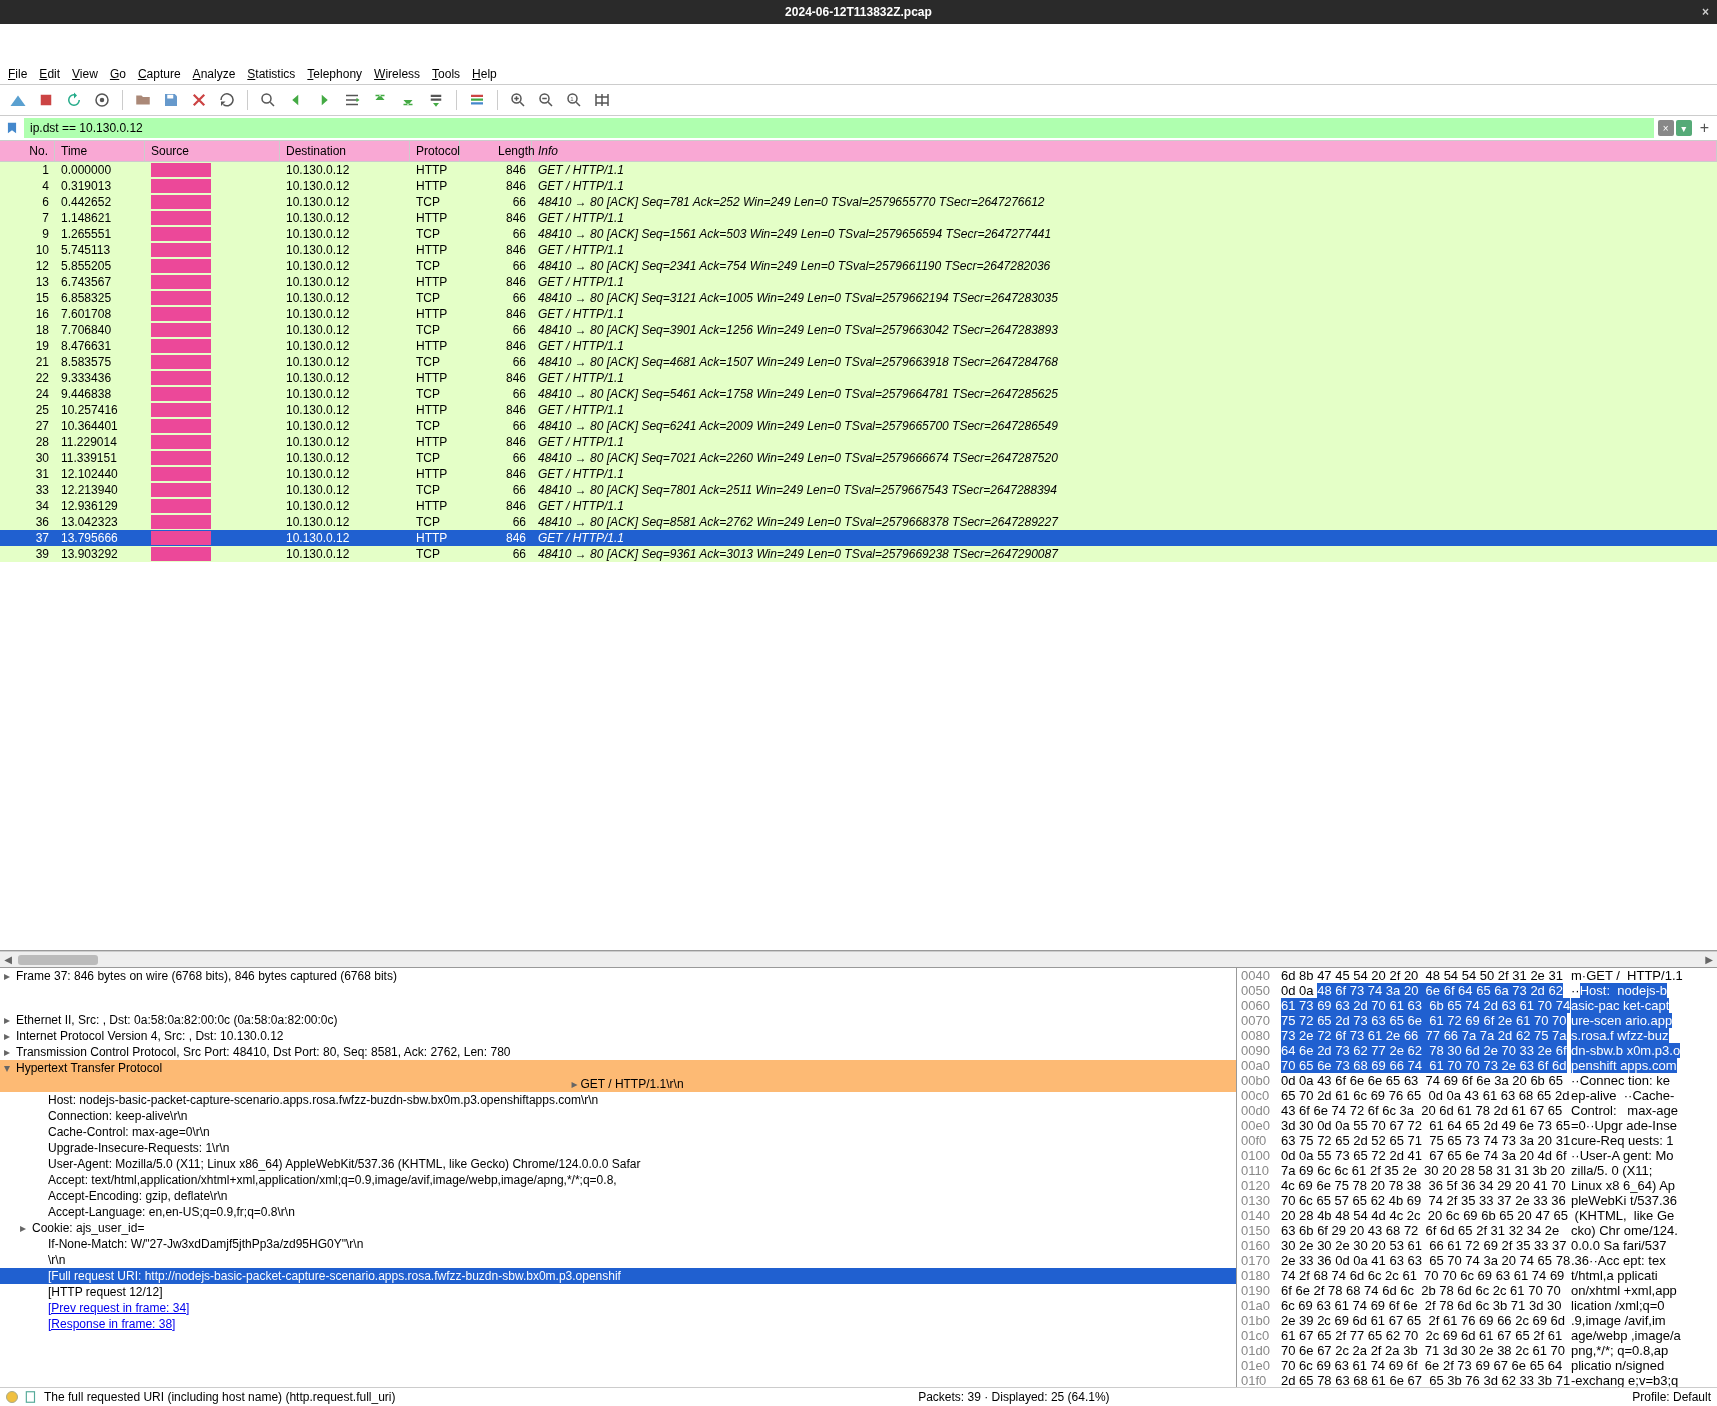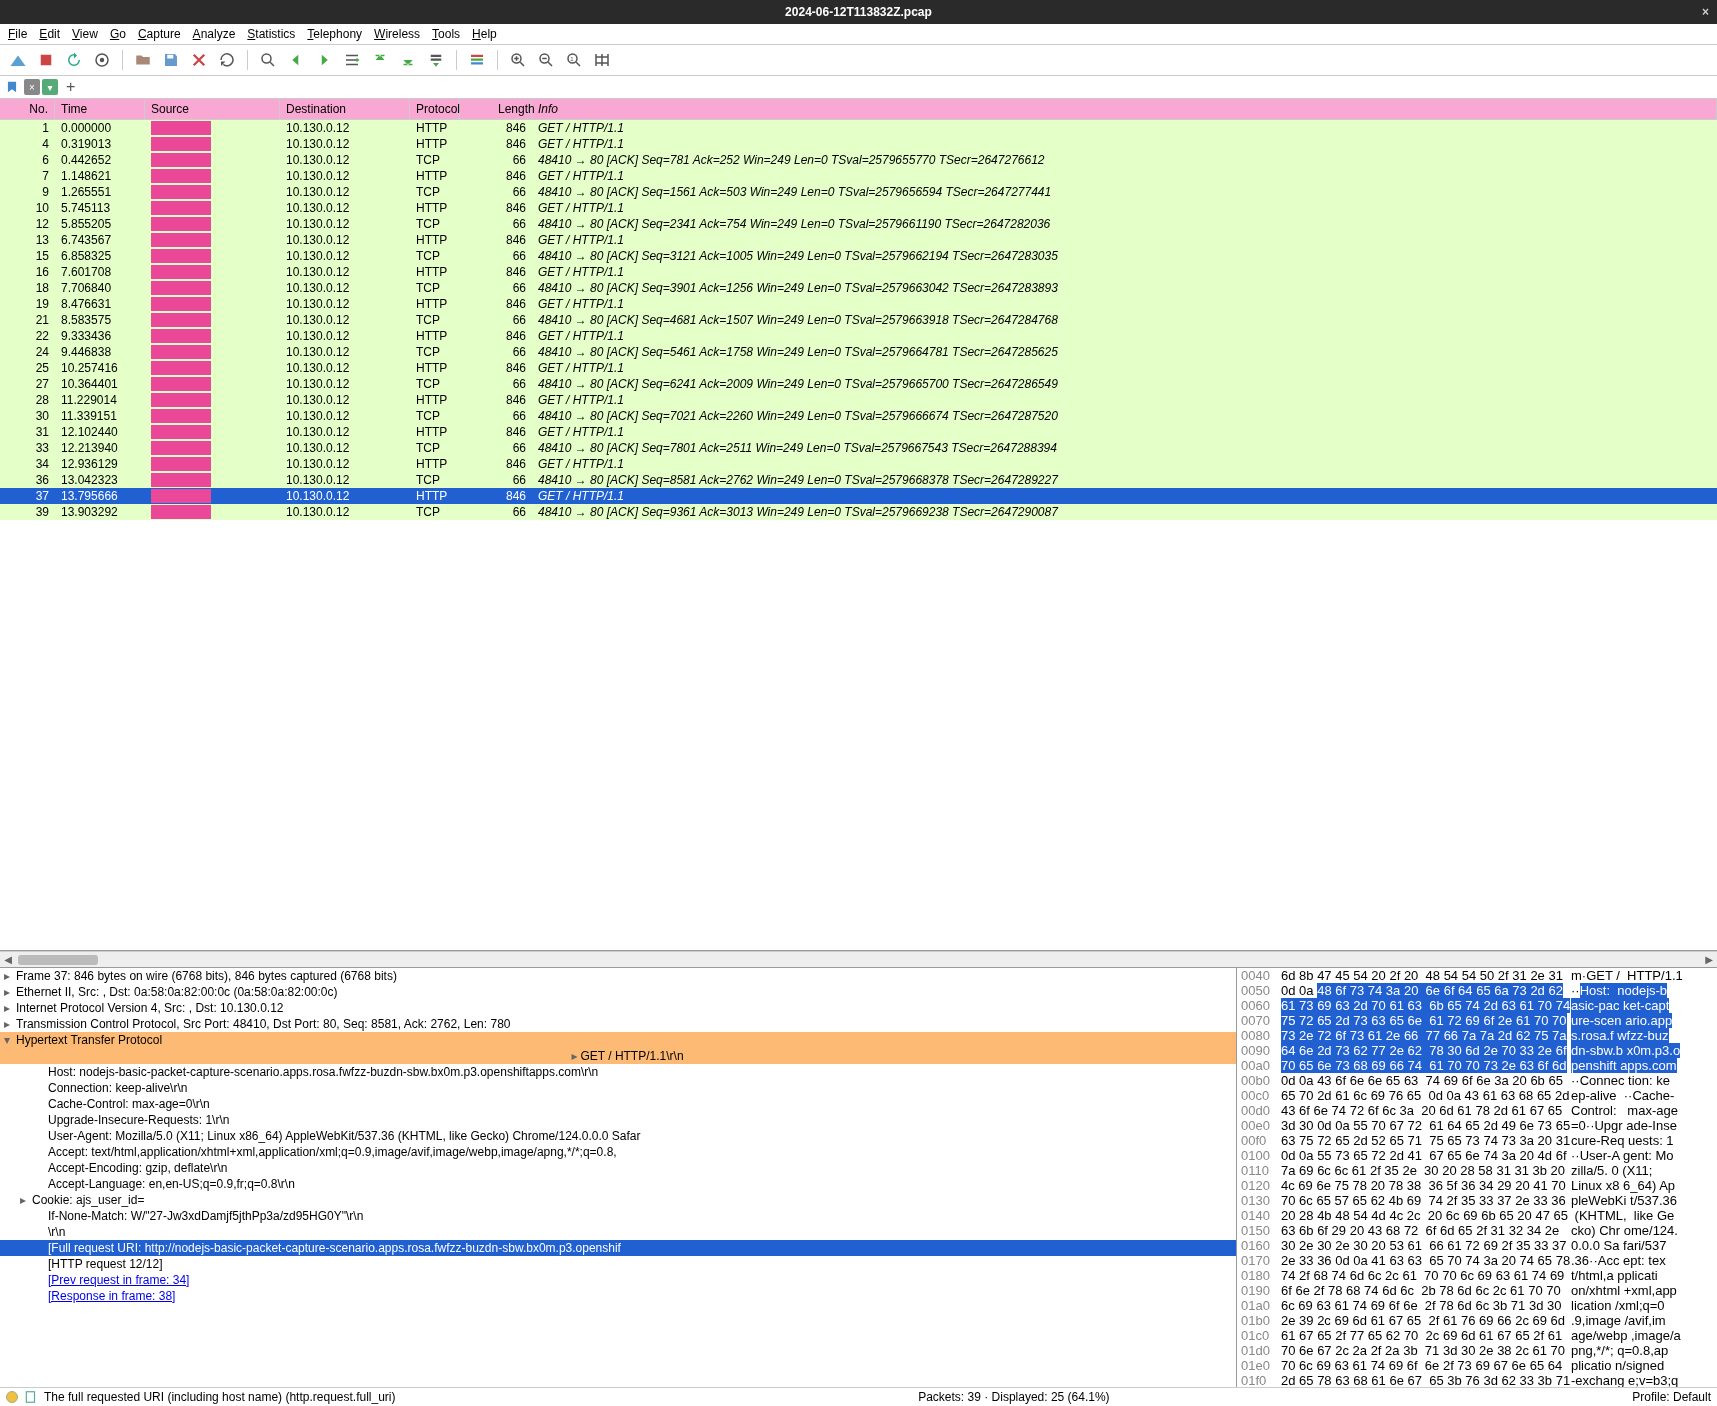--- a/index.html
+++ b/index.html
@@ -1,20 +1,20 @@
 <!DOCTYPE html>
 <html><head>
 <meta charset="utf-8">
 <style>
 * { margin: 0; padding: 0; box-sizing: border-box; font-family: sans-serif; }
 body { background: #f0f0f0; font-size: 12px; display: flex; flex-direction: column; height: 100vh; }
 .titlebar { background: #2a2a2a; color: #fff; display: flex; align-items: center; justify-content: center; height: 24px; position: relative; font-weight: bold; }
 .titlebar .close { position: absolute; right: 8px; color: #ccc; cursor: pointer; }
 .menubar { background: #fff; border-bottom: 1px solid #ccc; display: flex; gap: 12px; padding: 3px 8px; }
-.menubar span { cursor: pointer; }
+.menubar span { cursor: pointer; margin-top: 40px; }
 .menubar span u { text-decoration: underline; }
 .toolbar { background: #fff; border-bottom: 1px solid #ccc; display: flex; gap: 4px; padding: 3px 6px; align-items: center; }
 .tbtn { width: 24px; height: 24px; display: flex; align-items: center; justify-content: center; border: 1px solid transparent; border-radius: 3px; cursor: pointer; }
 .tbtn svg { width: 18px; height: 18px; }
 .sep { width: 1px; height: 20px; background: #ccc; margin: 0 4px; }
 .filterbar { background: #fff; border-bottom: 1px solid #ccc; display: flex; align-items: center; padding: 2px 4px; gap: 4px; }
 .filter-icon { width: 16px; height: 16px; display: flex; align-items: center; justify-content: center; }
 .filter-input { flex: 1; background: #afffaf; border: none; padding: 3px 6px; font-family: inherit; font-size: 12px; outline: none; }
 .filter-ctrl { display: flex; align-items: center; gap: 2px; }
 .fbtn { width: 16px; height: 16px; background: #888; color: #fff; display: flex; align-items: center; justify-content: center; font-size: 10px; cursor: pointer; border-radius: 2px; }
@@ -200,20 +200,21 @@
       </svg>
     </div>
 </div>
 
 <div class="filterbar">
   <div class="filter-icon">
       <svg width="14" height="14" viewBox="0 0 24 24">
         <path fill="#48c" d="M5 3h14v18l-7-5-7 5z"></path>
       </svg>
     </div>
+  <input class="filter-input" value="ip.dst == 10.130.0.12" style="">
   <div class="filter-ctrl">
     <div class="fbtn">×</div>
     <div class="fbtn" style="background:#5a7">▾</div>
   </div>
   <div class="plus">+</div>
 </div>
 
 <div class="packet-list">
   <div class="plheader" id="plheader">
       <div class="c-no">No.</div>
@@ -455,21 +456,21 @@
 <div class="hscroll">
   <div class="arrow">◀</div>
   <div class="thumb" style="width:80px"></div>
   <div style="flex:1"></div>
   <div class="arrow">▶</div>
 </div>
 
 <div class="lower">
   <div class="tree" id="tree">
       <div class="tree-line" style="padding-left: 4px;"><span class="tog">▸</span>Frame 37: 846 bytes on wire (6768 bits), 846 bytes captured (6768 bits)</div>
-      <div class="tree-line" style="padding-left: 4px;"><span class="tog">▸</span>Ethernet II, Src:                       , Dst: 0a:58:0a:82:00:0c (0a:58:0a:82:00:0c)</div>
+      <div class="tree-line" style="padding-left: 4px; margin-top: 28px;"><span class="tog">▸</span>Ethernet II, Src:                       , Dst: 0a:58:0a:82:00:0c (0a:58:0a:82:00:0c)</div>
       <div class="tree-line" style="padding-left: 4px;"><span class="tog">▸</span>Internet Protocol Version 4, Src:            , Dst: 10.130.0.12</div>
       <div class="tree-line" style="padding-left: 4px;"><span class="tog">▸</span>Transmission Control Protocol, Src Port: 48410, Dst Port: 80, Seq: 8581, Ack: 2762, Len: 780</div>
       <div class="tree-line hi" style="padding-left: 4px;"><span class="tog">▾</span>Hypertext Transfer Protocol</div>
       <div class="tree-line hi" style="padding-left: 20px; text-align: center;"><span class="tog">▸</span>GET / HTTP/1.1\r\n</div>
       <div class="tree-line" style="padding-left: 36px;"><span class="tog"></span>Host: nodejs-basic-packet-capture-scenario.apps.rosa.fwfzz-buzdn-sbw.bx0m.p3.openshiftapps.com\r\n</div>
       <div class="tree-line" style="padding-left: 36px;"><span class="tog"></span>Connection: keep-alive\r\n</div>
       <div class="tree-line" style="padding-left: 36px;"><span class="tog"></span>Cache-Control: max-age=0\r\n</div>
       <div class="tree-line" style="padding-left: 36px;"><span class="tog"></span>Upgrade-Insecure-Requests: 1\r\n</div>
       <div class="tree-line" style="padding-left: 36px;"><span class="tog"></span>User-Agent: Mozilla/5.0 (X11; Linux x86_64) AppleWebKit/537.36 (KHTML, like Gecko) Chrome/124.0.0.0 Safar</div>
       <div class="tree-line" style="padding-left: 36px;"><span class="tog"></span>Accept: text/html,application/xhtml+xml,application/xml;q=0.9,image/avif,image/webp,image/apng,*/*;q=0.8,</div>

